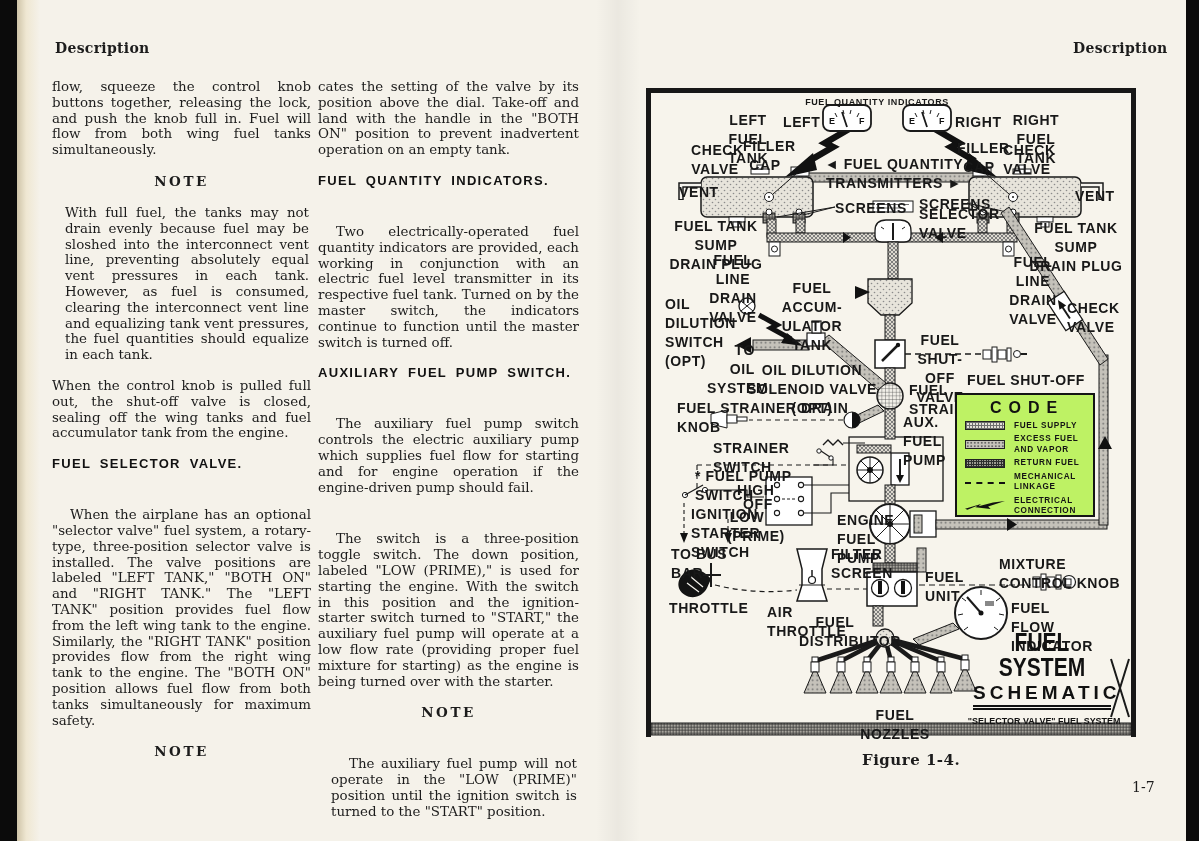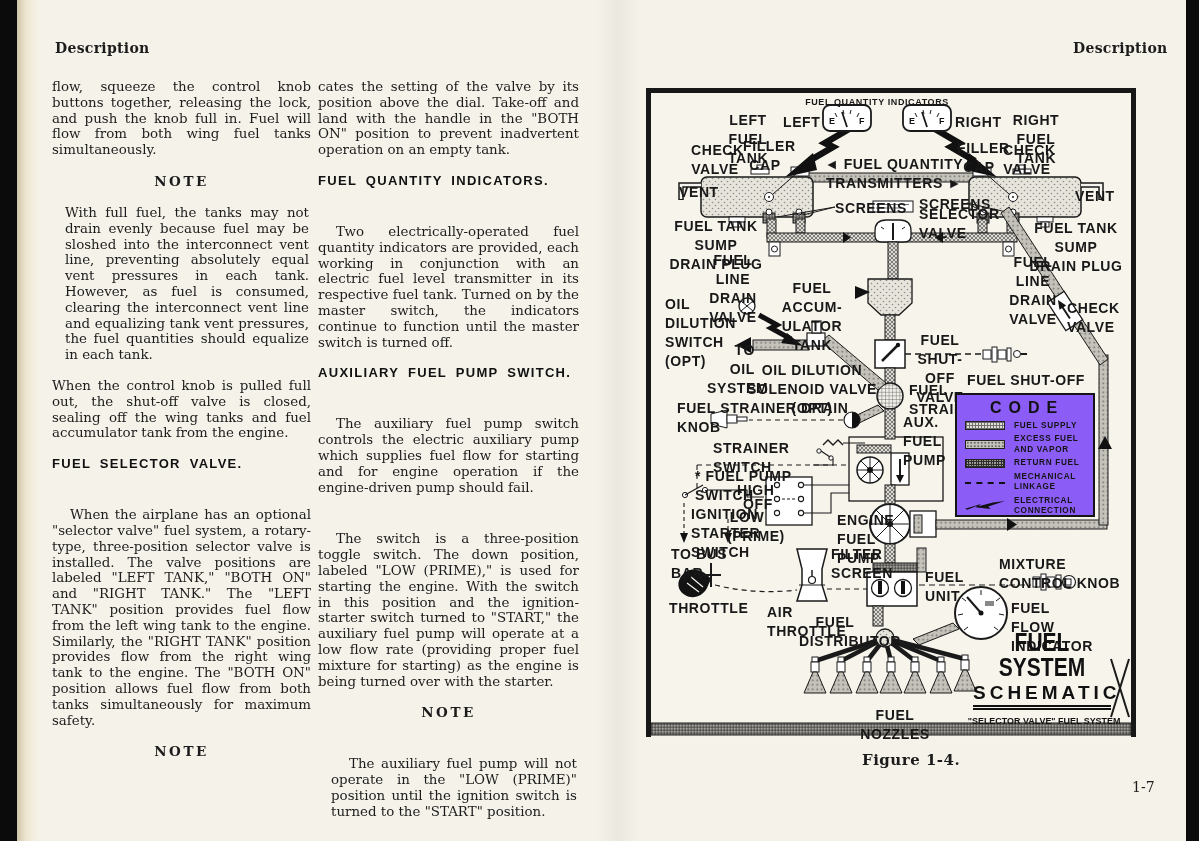--- a/index.html
+++ b/index.html
@@ -28,21 +28,21 @@
   .figure{position:absolute;left:646px;top:88px;width:490px;height:649px;
     border:5px solid #171717;border-bottom:none;box-sizing:border-box;background:#f7f4ec;}
   .diag{position:absolute;left:0;top:0;}
 
   .dlabel{position:absolute;font-family:"Liberation Sans","DejaVu Sans",sans-serif;font-weight:bold;
     font-size:14px;letter-spacing:.6px;line-height:1.35;color:#181818;white-space:pre-line;}
   .ctr{text-align:center;}
   .rt{text-align:right;}
 
   .code-box{position:absolute;left:304px;top:300px;width:140px;height:124px;border:2.5px solid #151515;
-    background:#8b5cf6;box-sizing:border-box;}
+    background:#bef264;box-sizing:border-box;}
   .code-title{font:bold 16px "Liberation Sans",sans-serif;letter-spacing:7px;text-align:center;margin:4px 0 3px 4px;color:#111;}
   .code-row{display:flex;align-items:center;gap:9px;margin:3.5px 8px;}
   .code-lab{font:bold 8.2px/1.25 "Liberation Sans",sans-serif;letter-spacing:.7px;white-space:pre-line;color:#141414;}
   .sw{width:40px;min-width:40px;height:9px;border:1px solid #222;box-sizing:border-box;}
   .sw-supply{background-image:repeating-linear-gradient(0deg,#6f6f6f 0 1px,transparent 1px 3px),
     repeating-linear-gradient(90deg,#6f6f6f 0 1px,#e4e1d8 1px 3px);}
   .sw-excess{background-color:#c4c2bа;background:radial-gradient(#666 .9px,transparent 1px) 0 0/3.5px 3.5px #c6c3bb;}
   .sw-return{background-image:repeating-linear-gradient(0deg,#2e2e2e 0 1px,transparent 1px 2.5px),
     repeating-linear-gradient(90deg,#2e2e2e 0 1px,#9d9b93 1px 2.5px);}
   .sw-dash{border:0;height:0;border-top:2.5px dashed #111;margin-top:2px;}

